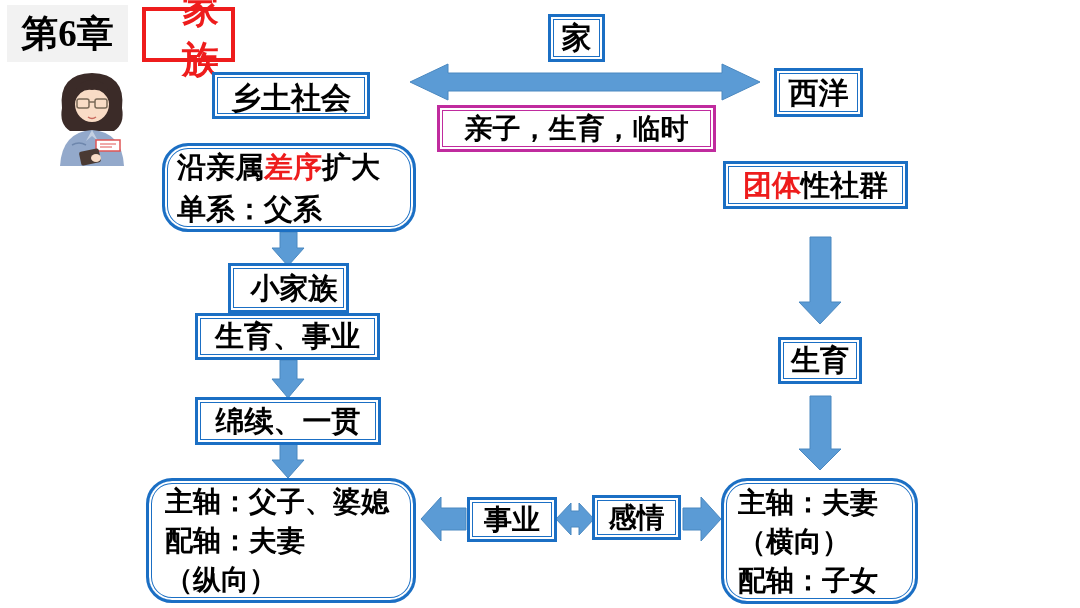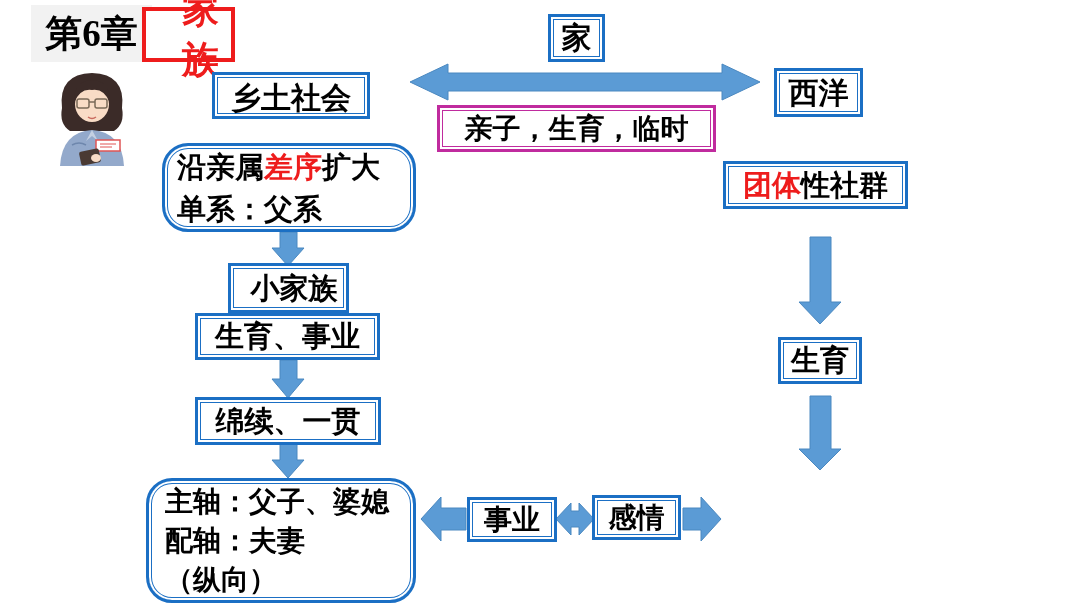--- a/index.html
+++ b/index.html
@@ -23,21 +23,21 @@
     position:absolute;display:flex;align-items:center;justify-content:center;
     background:#fff;border:3px solid var(--box-border);
     box-shadow:inset 0 0 0 2px #fff, inset 0 0 0 3px var(--box-border);
     font-weight:700;font-size:29px;line-height:1.2;white-space:nowrap;
     box-sizing:border-box;
   }
   .bx.multiline{flex-direction:column;align-items:flex-start;justify-content:center;border-radius:26px;}
   .bx .ln{display:block;}
   .red{color:var(--accent-red);}
   .chapter{
-    position:absolute;left:31px;top:5px;width:121px;height:57px;
+    position:absolute;left:7px;top:5px;width:121px;height:57px;
     background:var(--chapter-bg);display:flex;align-items:center;justify-content:center;
     font-size:37px;font-weight:700;
   }
   .title-box{
     position:absolute;left:142px;top:7px;width:93px;height:55px;
     border:4px solid var(--accent-red);color:var(--accent-red);
     display:flex;align-items:center;justify-content:center;
     font-size:37px;font-weight:700;background:#fff;box-sizing:border-box;padding-left:36px;
   }
   .avatar{position:absolute;left:44px;top:66px;width:96px;height:100px;}
@@ -149,14 +149,19 @@
   </div>
 
   <div class="bx" id="emotion">
     <span>感情</span>
   </div>
 
   <div class="bx" id="fertility">
     <span>生育</span>
   </div>
 
+  <div class="bx multiline" id="rightaxis">
+    <div class="ln">主轴：夫妻</div>
+    <div class="ln">（横向）</div>
+    <div class="ln">配轴：子女</div>
+  </div>
 
 </div>
 
 </body></html>

